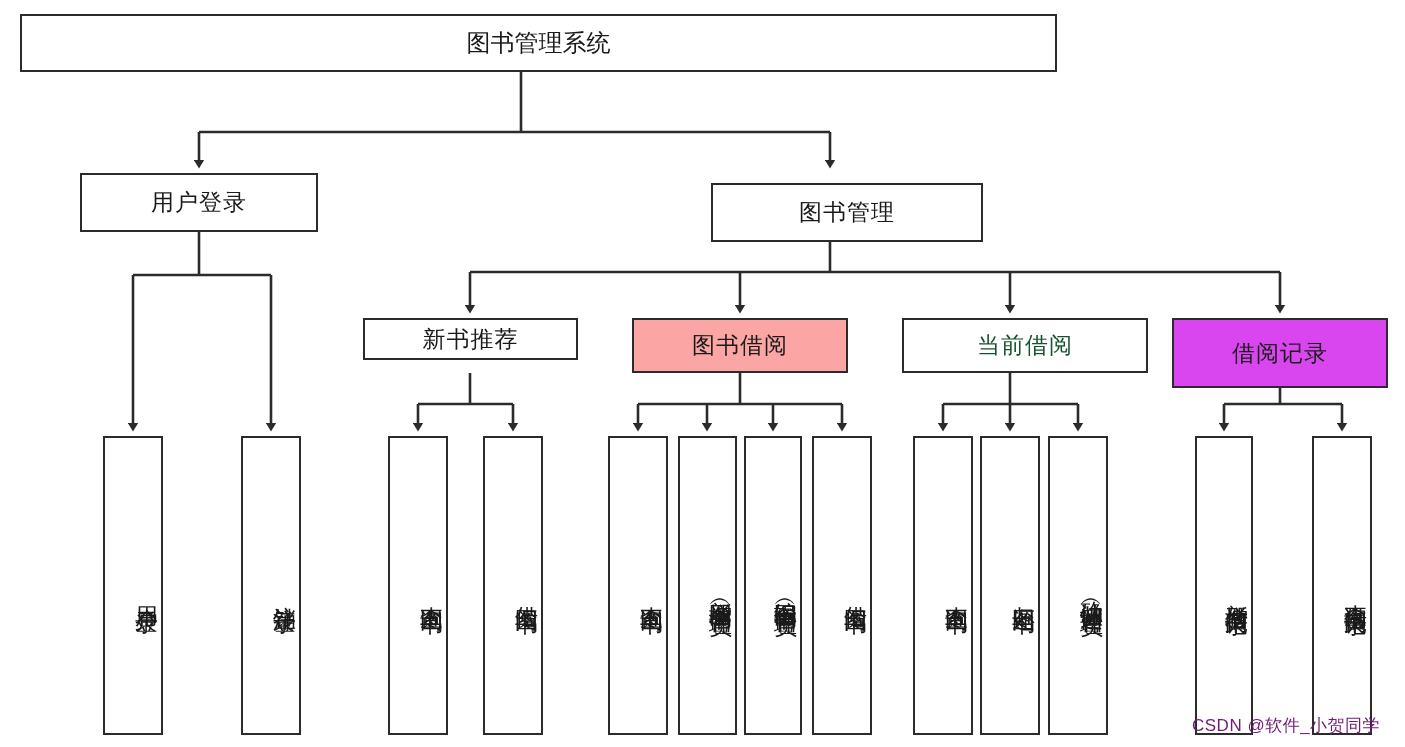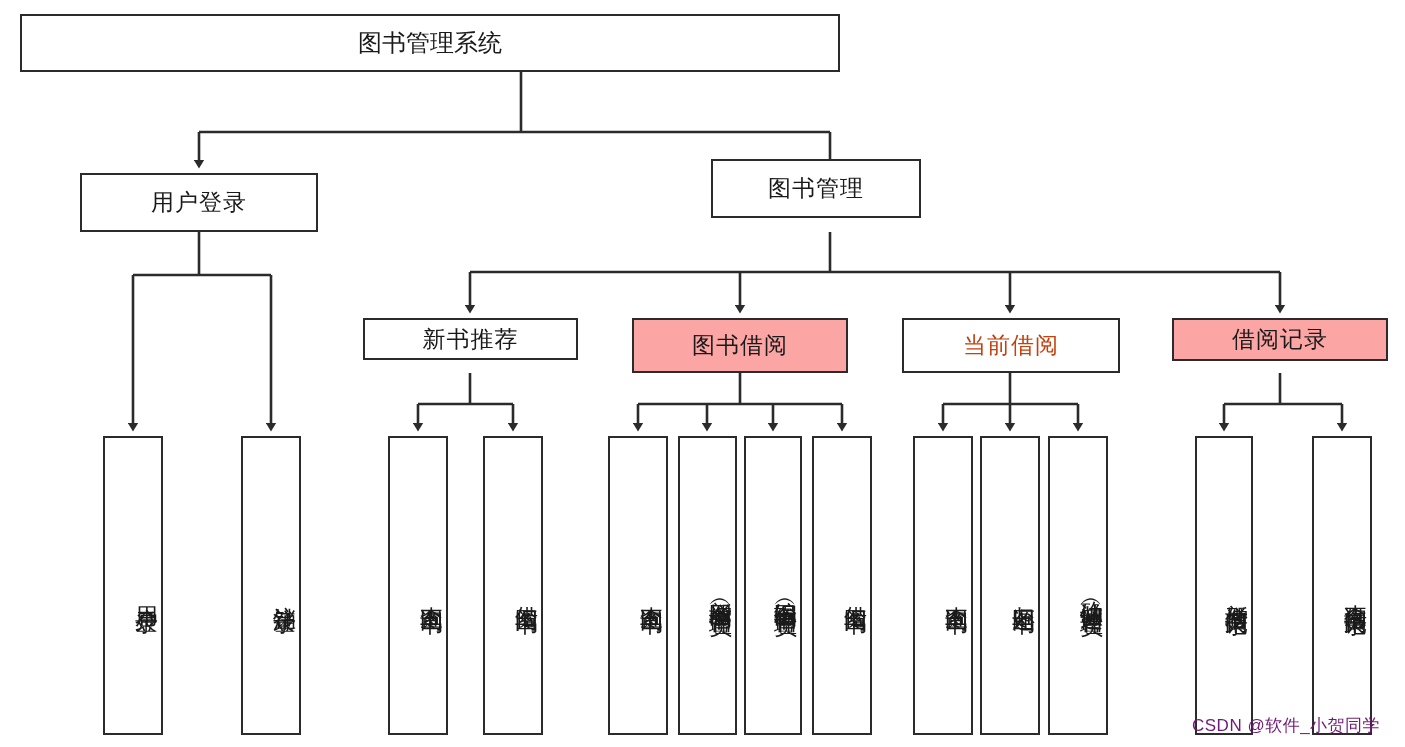--- a/index.html
+++ b/index.html
@@ -116,29 +116,29 @@
       <path d="M1010,404 L1010,424" marker-end="url(#arrow)"></path>
       <path d="M1078,404 L1078,424" marker-end="url(#arrow)"></path>
 
       <path d="M1280,373 L1280,404"></path>
       <path d="M1224,404 L1342,404"></path>
       <path d="M1224,404 L1224,424" marker-end="url(#arrow)"></path>
       <path d="M1342,404 L1342,424" marker-end="url(#arrow)"></path>
     </g>
   </svg>
 
-  <div class="node root" style="left: 20px; top: 14px; width: 820px; height: 58px; border-color: rgb(43, 43, 43); background: rgb(255, 255, 255); color: rgb(26, 26, 26);">图书管理系统</div>
+  <div class="node root" style="left: 20px; top: 14px; width: 1037px; height: 58px; border-color: rgb(43, 43, 43); background: rgb(255, 255, 255); color: rgb(26, 26, 26);">图书管理系统</div>
 
   <div class="node horiz" style="left: 80px; top: 173px; width: 238px; height: 59px; border-color: rgb(43, 43, 43); background: rgb(255, 255, 255); color: rgb(26, 26, 26);">用户登录</div>
-  <div class="node horiz" style="left: 711px; top: 159px; width: 210px; height: 59px; border-color: rgb(43, 43, 43); background: rgb(255, 255, 255); color: rgb(26, 26, 26);">图书管理</div>
+  <div class="node horiz" style="left: 711px; top: 183px; width: 272px; height: 59px; border-color: rgb(43, 43, 43); background: rgb(255, 255, 255); color: rgb(26, 26, 26);">图书管理</div>
 
   <div class="node horiz" style="left: 363px; top: 318px; width: 215px; height: 42px; border-color: rgb(43, 43, 43); background: rgb(255, 255, 255); color: rgb(26, 26, 26);">新书推荐</div>
   <div class="node horiz" style="left: 632px; top: 318px; width: 216px; height: 55px; border-color: rgb(43, 43, 43); background: #fca5a5; color: rgb(26, 26, 26);">图书借阅</div>
-  <div class="node horiz" style="left: 902px; top: 318px; width: 218px; height: 55px; border-color: rgb(43, 43, 43); background: rgb(255, 255, 255); color: #c2410c;">当前借阅</div>
-  <div class="node horiz" style="left: 1172px; top: 318px; width: 216px; height: 43px; border-color: rgb(43, 43, 43); background: #fca5a5; color: rgb(26, 26, 26);">借阅记录</div>
+  <div class="node horiz" style="left: 902px; top: 318px; width: 246px; height: 55px; border-color: rgb(43, 43, 43); background: rgb(255, 255, 255); color: #14532d;">当前借阅</div>
+  <div class="node horiz" style="left: 1172px; top: 318px; width: 216px; height: 70px; border-color: rgb(43, 43, 43); background: #d946ef; color: rgb(26, 26, 26);">借阅记录</div>
 
   <div class="node vert" style="left: 103px; top: 436px; width: 60px; height: 299px; border-color: rgb(43, 43, 43); background: rgb(255, 255, 255); color: rgb(26, 26, 26);">
     <span class="vlabel">用户登录</span>
   </div>
   <div class="node vert" style="left: 241px; top: 436px; width: 60px; height: 299px; border-color: rgb(43, 43, 43); background: rgb(255, 255, 255); color: rgb(26, 26, 26);">
     <span class="vlabel">注销登录</span>
   </div>
   <div class="node vert" style="left: 388px; top: 436px; width: 60px; height: 299px; border-color: rgb(43, 43, 43); background: rgb(255, 255, 255); color: rgb(26, 26, 26);">
     <span class="vlabel">查询图书</span>
   </div>

